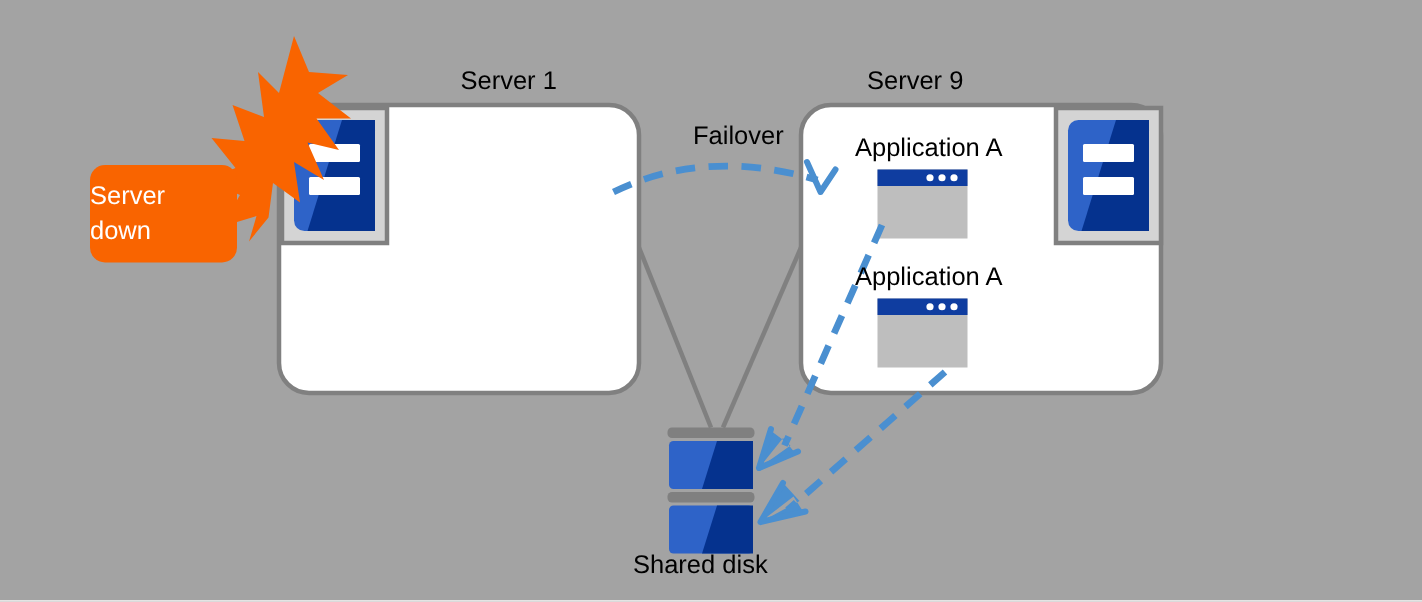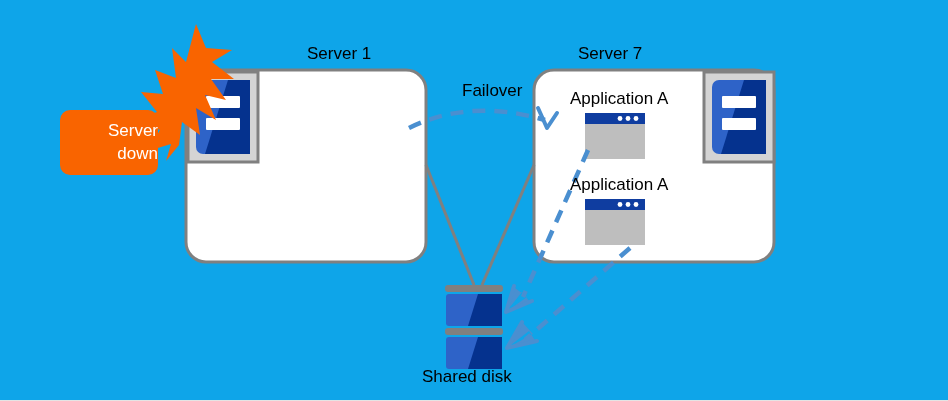--- a/index.html
+++ b/index.html
@@ -7,21 +7,21 @@
     padding: 0;
     background: #ffffff;
   }
   body {
     font-family: "Liberation Sans", sans-serif;
   }
   #canvas {
     position: relative;
     width: 948px;
     height: 401px;
-    background: #0ea5e9;
+    background: #a3a3a3;
     overflow: hidden;
     border-bottom: 1px solid #e4e4e4;
     box-sizing: border-box;
   }
   #diagram-svg {
     position: absolute;
     left: 0;
     top: 0;
     width: 948px;
     height: 401px;
@@ -47,21 +47,21 @@
     top: 110px;
     width: 98px;
     height: 65px;
     background: #F96400;
     border-radius: 10px;
     color: #ffffff;
     font-family: "Liberation Sans", sans-serif;
     font-size: 17px;
     display: flex;
     flex-direction: column;
-    align-items: flex-end;
+    align-items: flex-start;
     justify-content: center;
     line-height: 1.3;
     text-align: center;
     user-select: none;
   }
 </style>
 </head>
 <body>
 
 <div id="canvas">
@@ -130,21 +130,21 @@
     <path d="M 506 312 L 532 301 M 506 312 L 514 286" fill="none" stroke="#4A8FD0" stroke-width="4" stroke-linecap="round"></path>
 
     <path d="M 630 248 L 525 340" fill="none" stroke="#4A8FD0" stroke-width="4.5" stroke-dasharray="13 9"></path>
     <path d="M 507 348 L 536 342 L 529 331 Z M 507 348 L 523 323 L 533 334 Z" fill="#4A8FD0"></path>
     <path d="M 507 348 L 537 341 M 507 348 L 522 322" fill="none" stroke="#4A8FD0" stroke-width="4" stroke-linecap="round"></path>
 
   </svg>
 
   <div class="dtext" id="label-server1">Server 1</div>
 
-  <div class="dtext" id="label-server2">Server 7</div>
+  <div class="dtext" id="label-server2">Server 9</div>
 
   <div class="dtext" id="label-failover">Failover</div>
 
   <div class="dtext" id="label-app-1">Application A</div>
 
   <div class="dtext" id="label-app-2">Application A</div>
 
   <div class="dtext" id="label-shareddisk">Shared disk</div>
 
   <div id="badge-serverdown">

